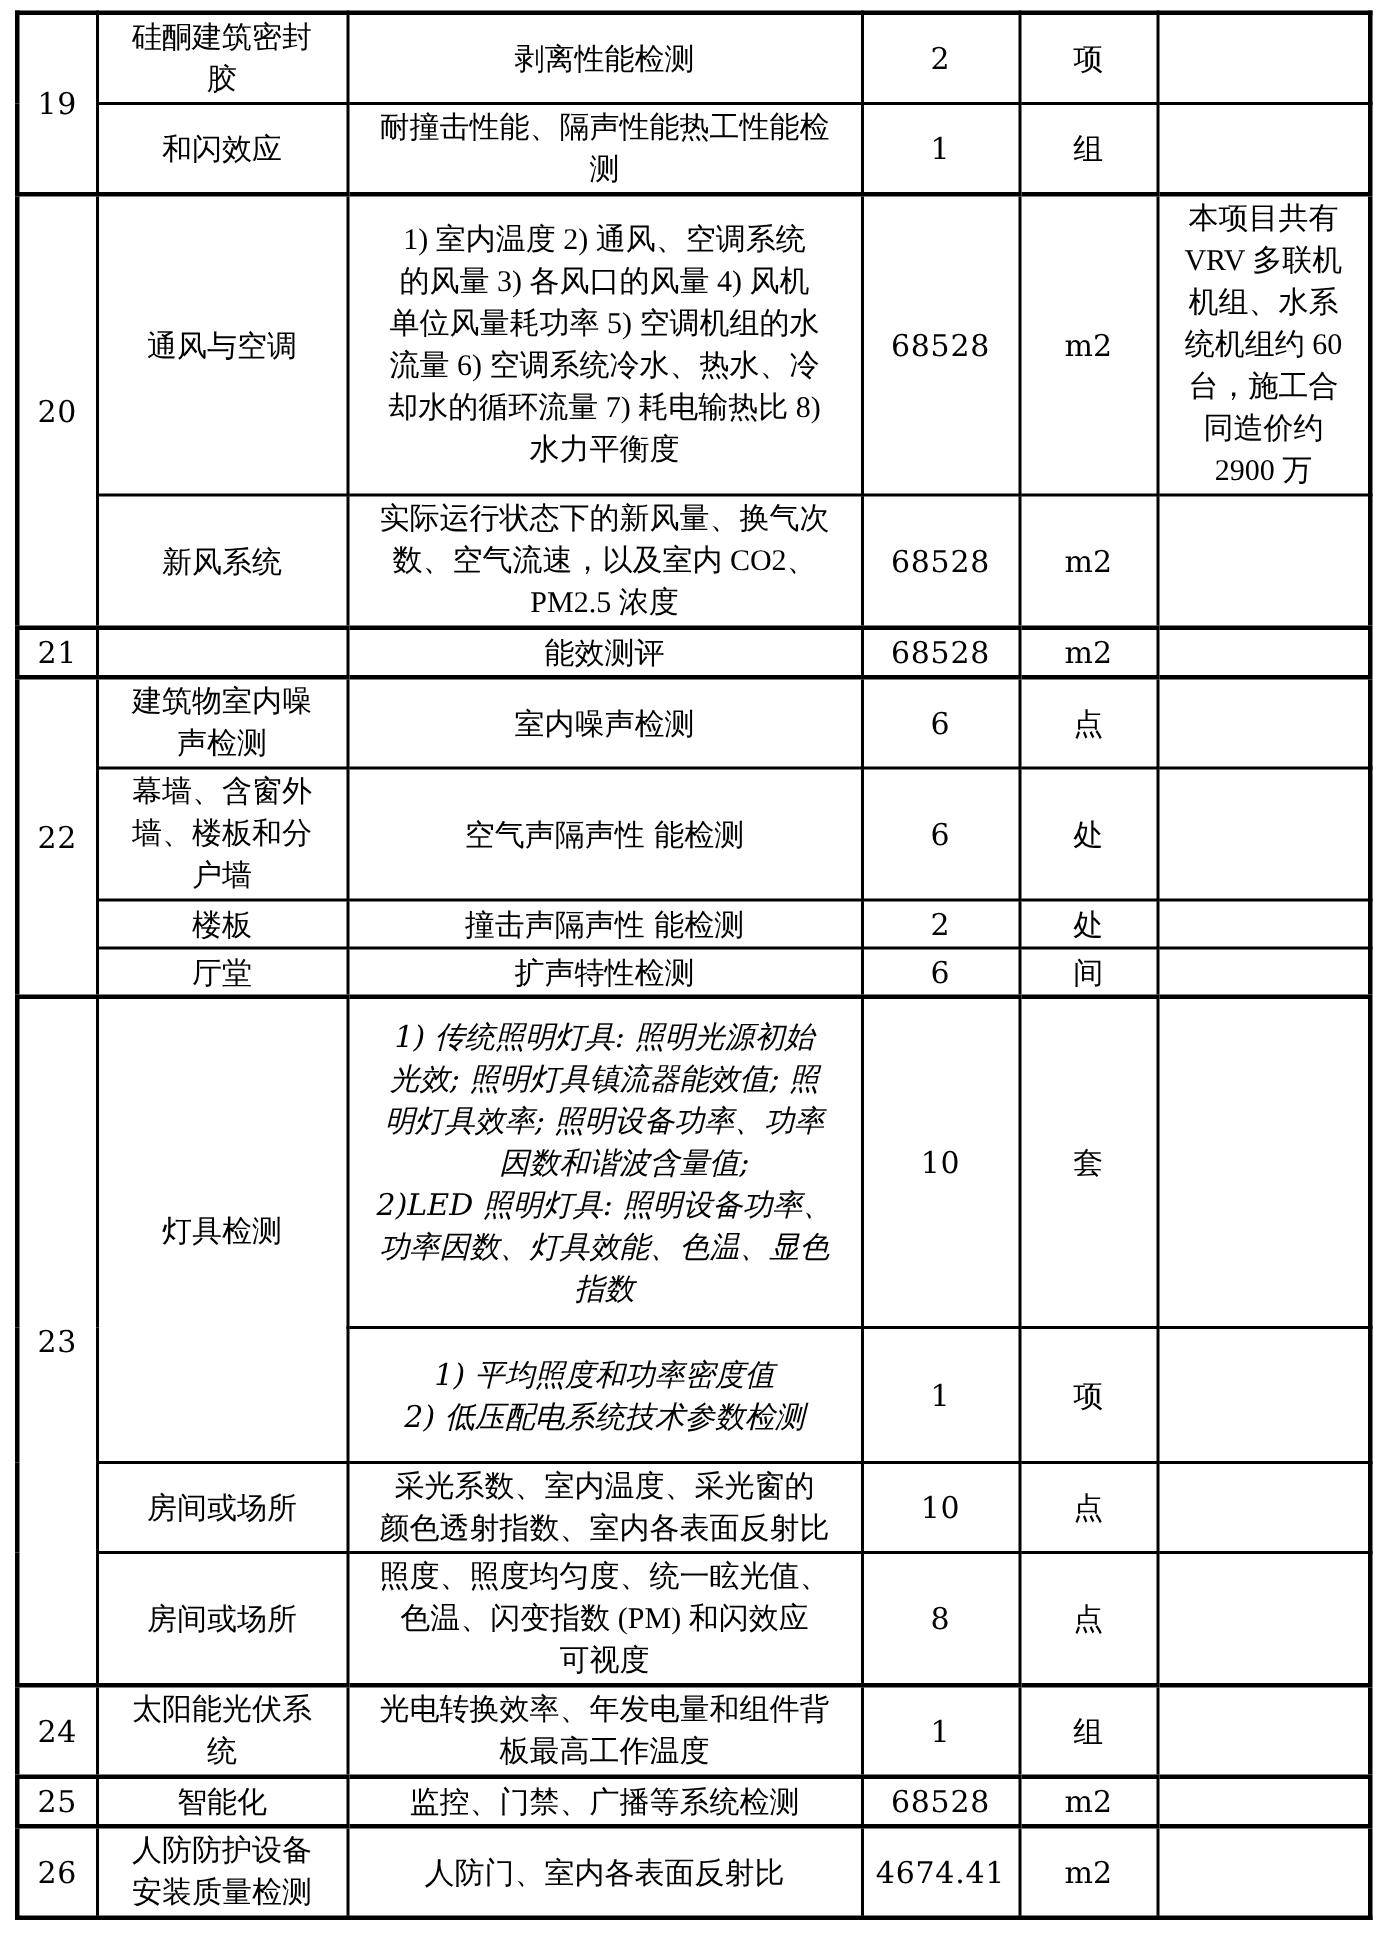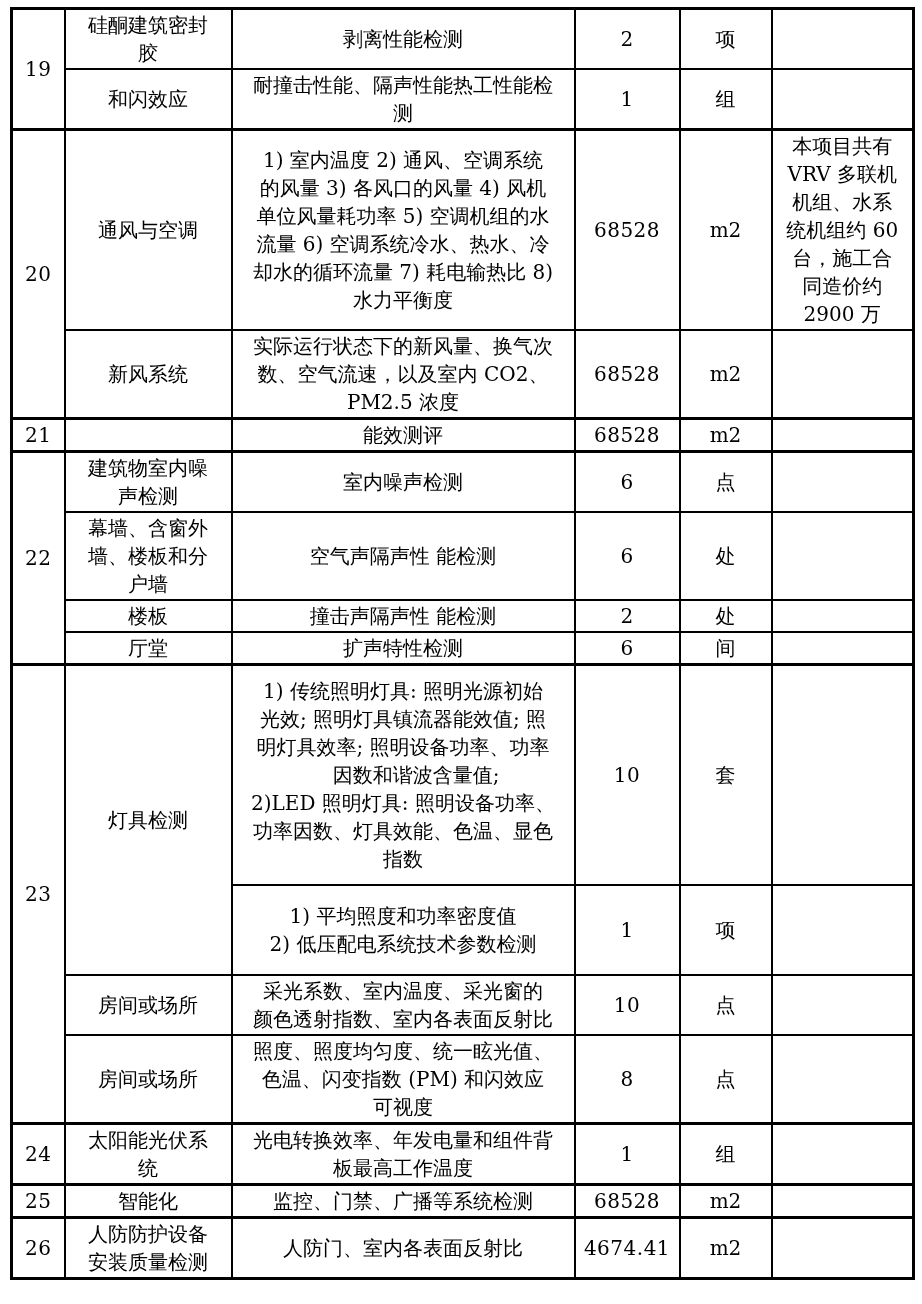--- a/index.html
+++ b/index.html
@@ -26,22 +26,22 @@
     text-align: center;
     vertical-align: middle;
     font-size: 20px;
     line-height: 28px;
     padding: 1px 4px;
     overflow: hidden;
   }
   
   tr.gtop td { border-top-width: 3px; }
   
-  td.pw { white-space: pre-wrap; }          
-  td.pl { white-space: pre-wrap; text-align: left; padding-left: 12px; } 
+  td.pw { white-space: pre-wrap; font-family: Liberation Serif, serif; }          
+  td.pl { white-space: pre-wrap; text-align: left; padding-left: 12px; font-style: italic; } 
   td.num { letter-spacing: 0.5px; }
 </style>
 </head>
 <body>
 
 <div class="page">
   <table class="doc">
     <colgroup>
       <col style="width:53px">
         <col style="width:167px">

